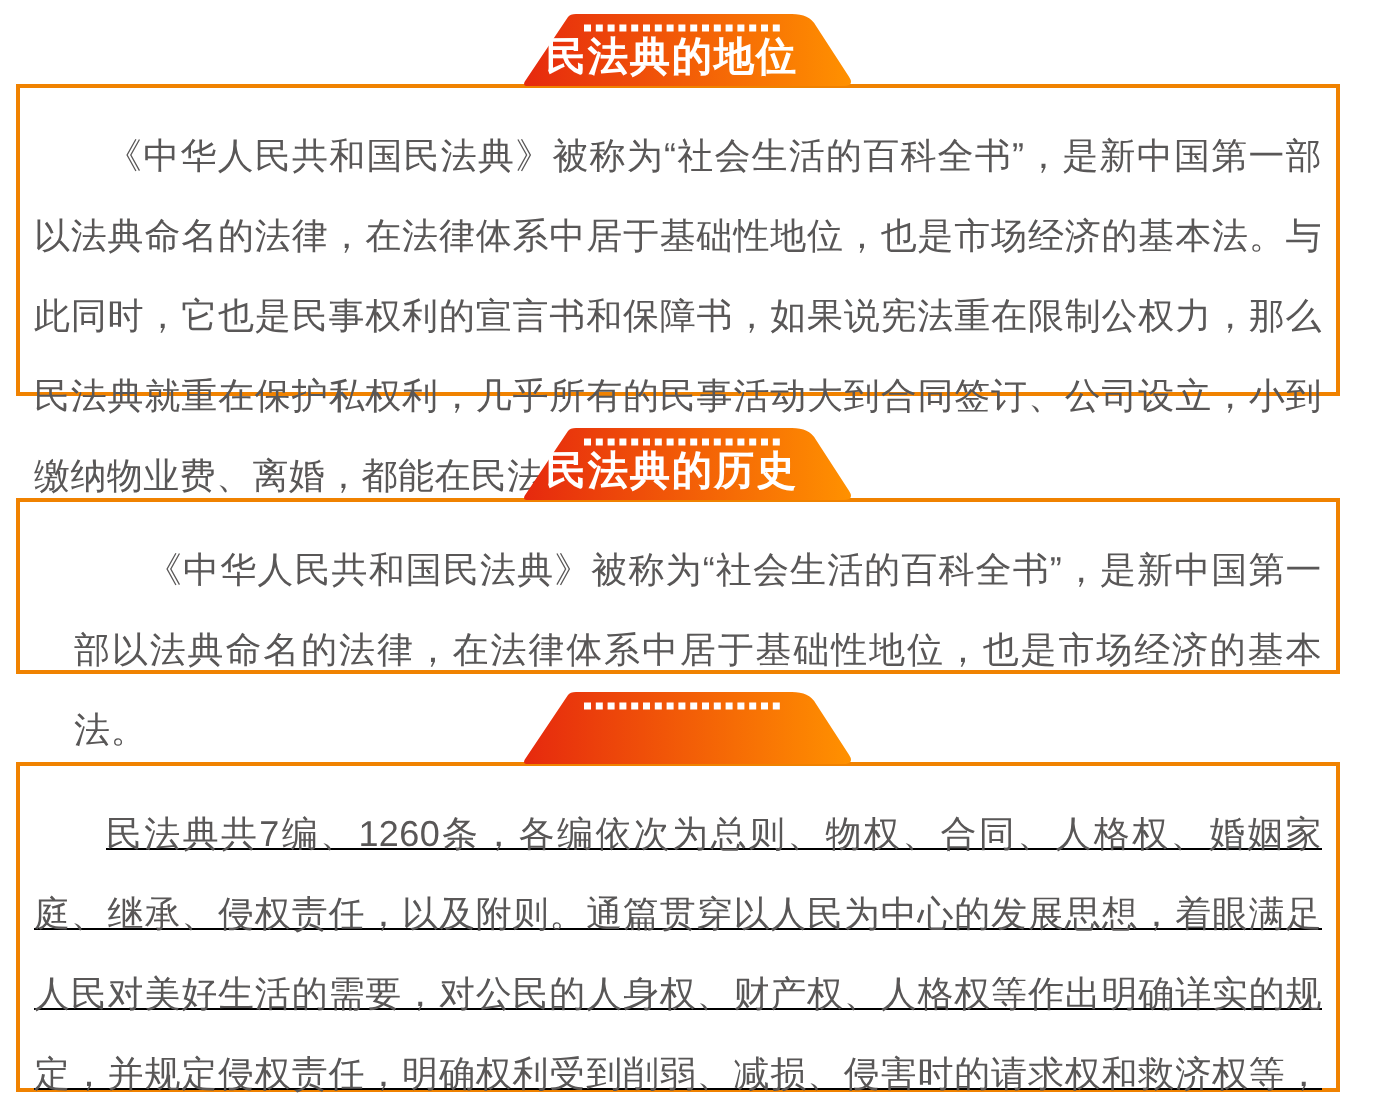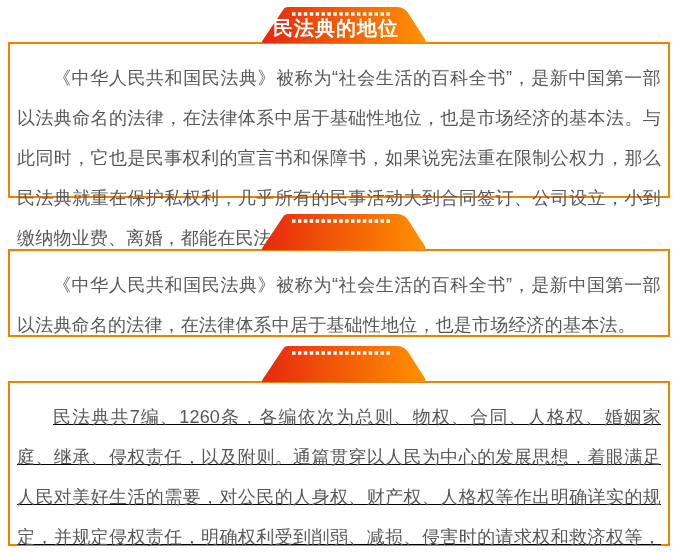--- a/index.html
+++ b/index.html
@@ -51,21 +51,21 @@
     line-height: 40px;
     color: #595757;
     letter-spacing: 0.2px;
     text-align: justify;
     text-indent: 2em;
   }
   
   .ribbon-1 { position: absolute; left: 262px; top: 7px; margin: 0; }
   .box-1    { top: 42px;  height: 156px; }
   .ribbon-2 { position: absolute; left: 262px; top: 214px; margin: 0; }
-  .box-2    { top: 249px; height: 88px; }
+  .box-2    { top: 249px; height: 88px; padding-left: 20px; }
   .ribbon-3 { position: absolute; left: 262px; top: 346px; margin: 0; }
   .box-3    { top: 381px; height: 165px; text-decoration: underline; }
 </style>
 </head>
 <body>
 
 <div class="page">
 
   <div class="section">
     <div class="ribbon ribbon-1">
@@ -91,20 +91,21 @@
       <svg width="170" height="36" viewBox="0 0 170 36">
         <defs>
           <linearGradient id="grad2" x1="0" y1="0" x2="1" y2="0">
             <stop offset="0" stop-color="#e6290e"></stop>
             <stop offset="1" stop-color="#ff9100"></stop>
           </linearGradient>
         </defs>
         <path d="M22,1.5 Q23,0 26,0 L134,0 Q142.5,0 145.8,5.6 L162.5,31.4 Q165.5,36 159.5,36 L1.8,36 Q-0.8,36 0.4,33.8 Z" fill="url(#grad2)"></path>
         <line x1="30" y1="7" x2="128" y2="7" stroke="#ffffff" stroke-width="3.4" stroke-dasharray="3.5,2.4"></line>
       </svg>
+      <span class="ribbon-title">民法典的历史</span>
     </div>
     <div class="box box-2">
       <p>《中华人民共和国民法典》被称为“社会生活的百科全书”，是新中国第一部以法典命名的法律，在法律体系中居于基础性地位，也是市场经济的基本法。</p>
     </div>
   </div>
 
   <div class="section">
     <div class="ribbon ribbon-3">
       <svg width="170" height="36" viewBox="0 0 170 36">
         <defs>

